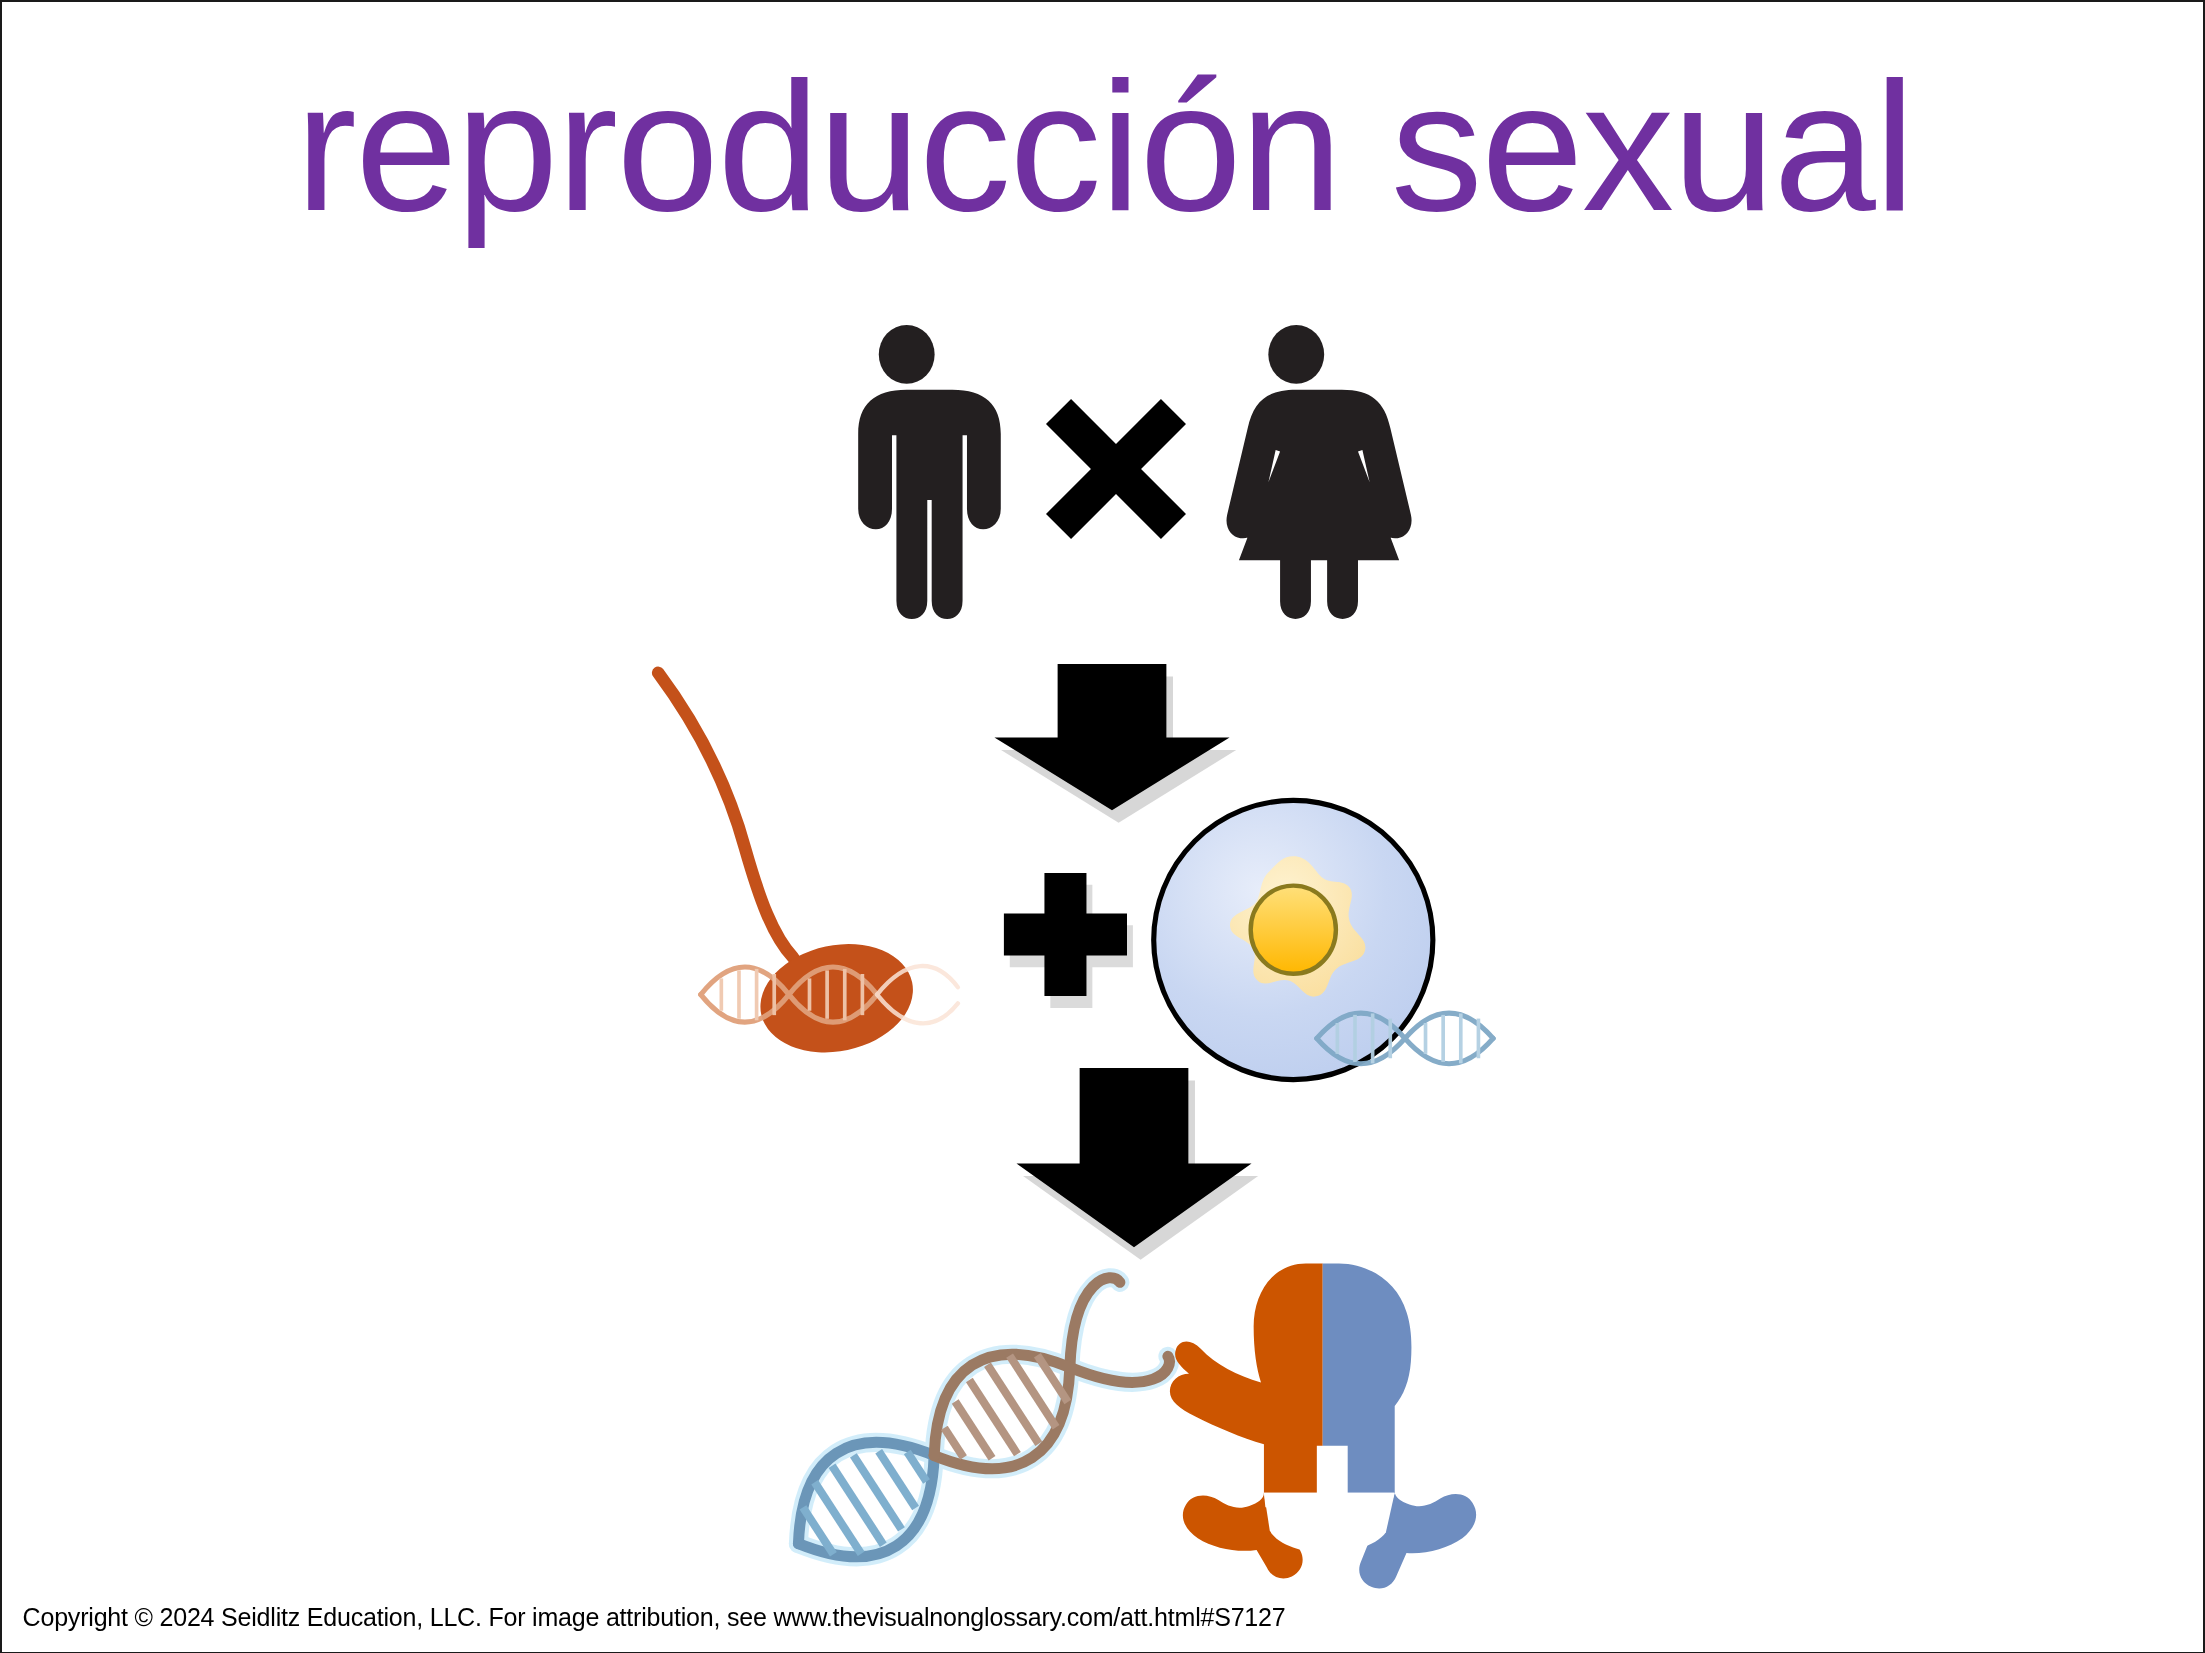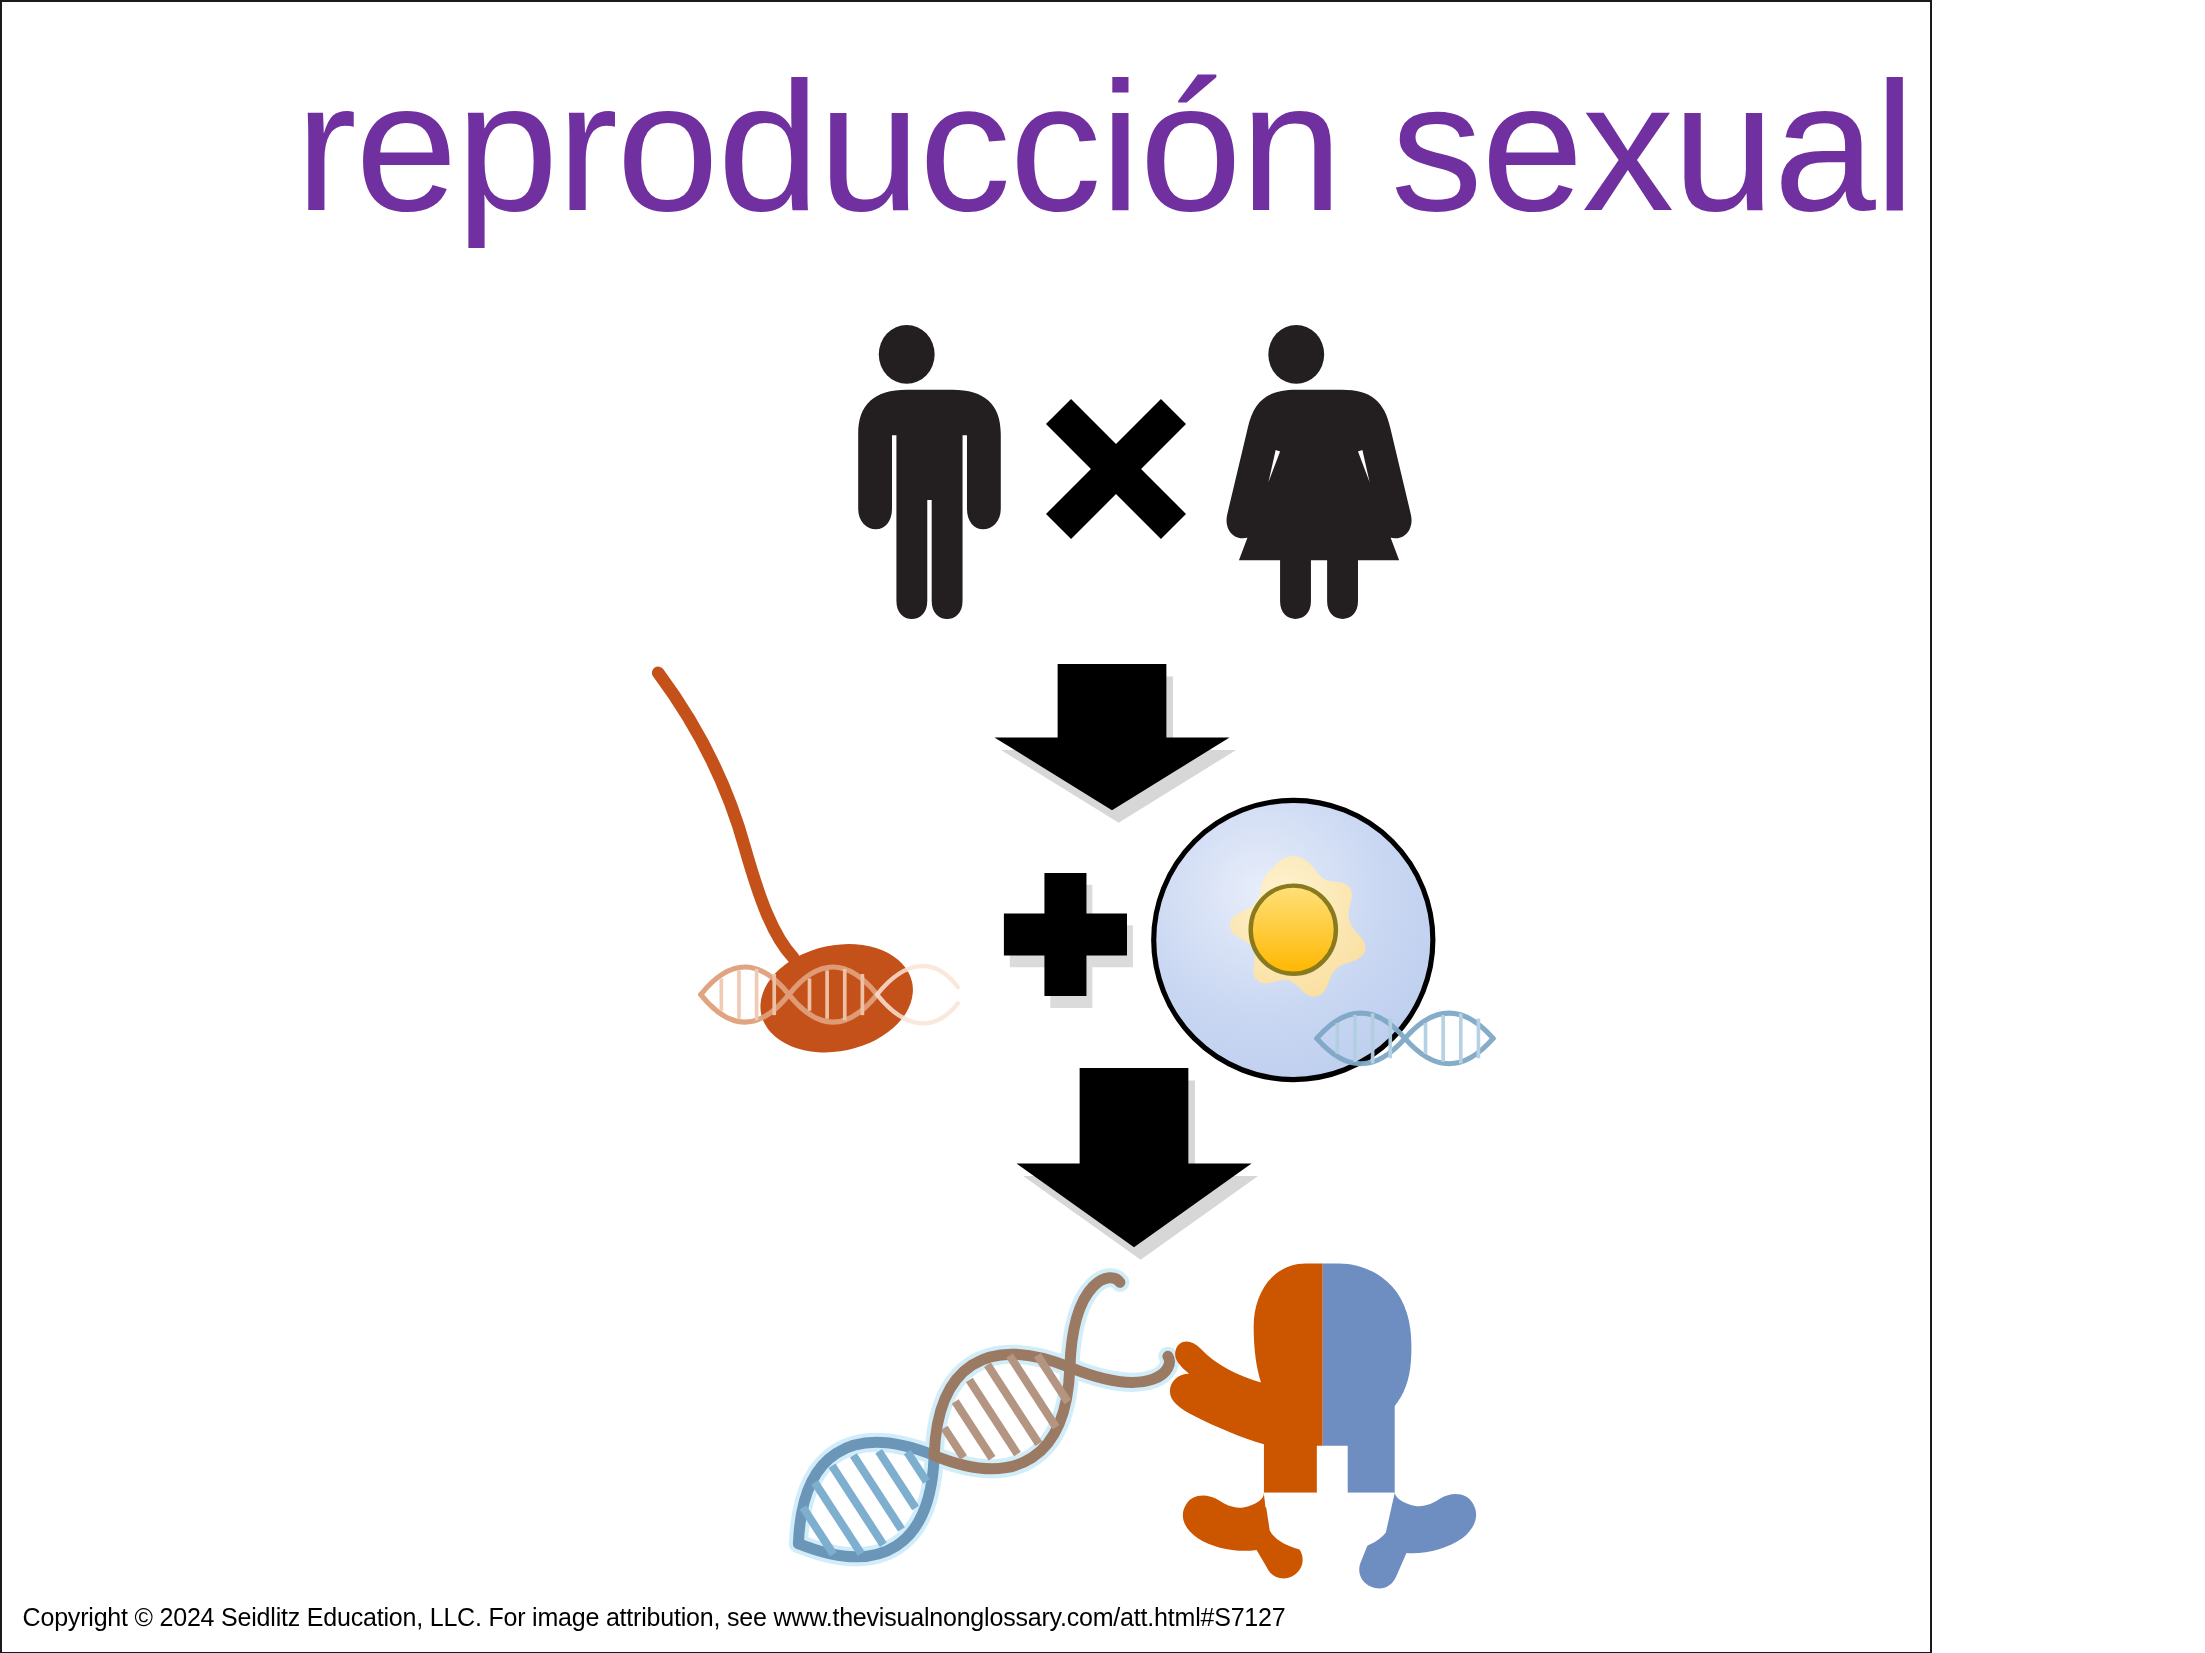--- a/index.html
+++ b/index.html
@@ -5,21 +5,21 @@
   html, body {
     margin: 0;
     padding: 0;
     background: #ffffff;
   }
   body {
     font-family: "Liberation Sans", sans-serif;
   }
   #page {
     position: relative;
-    width: 1932px;
+    width: 2205px;
     height: 1654px;
     background: #ffffff;
     box-sizing: border-box;
     border: 2.2px solid #1a1a1a;
     overflow: hidden;
   }
 
   
   #title {
     position: absolute;

